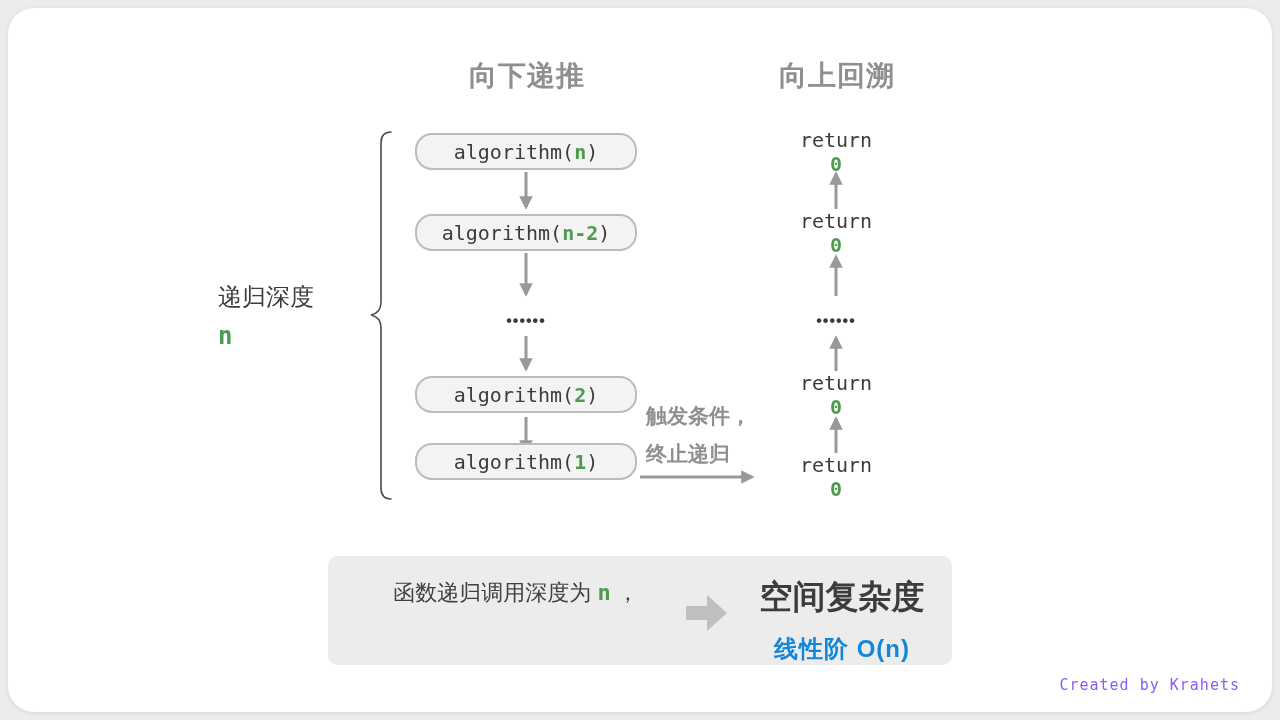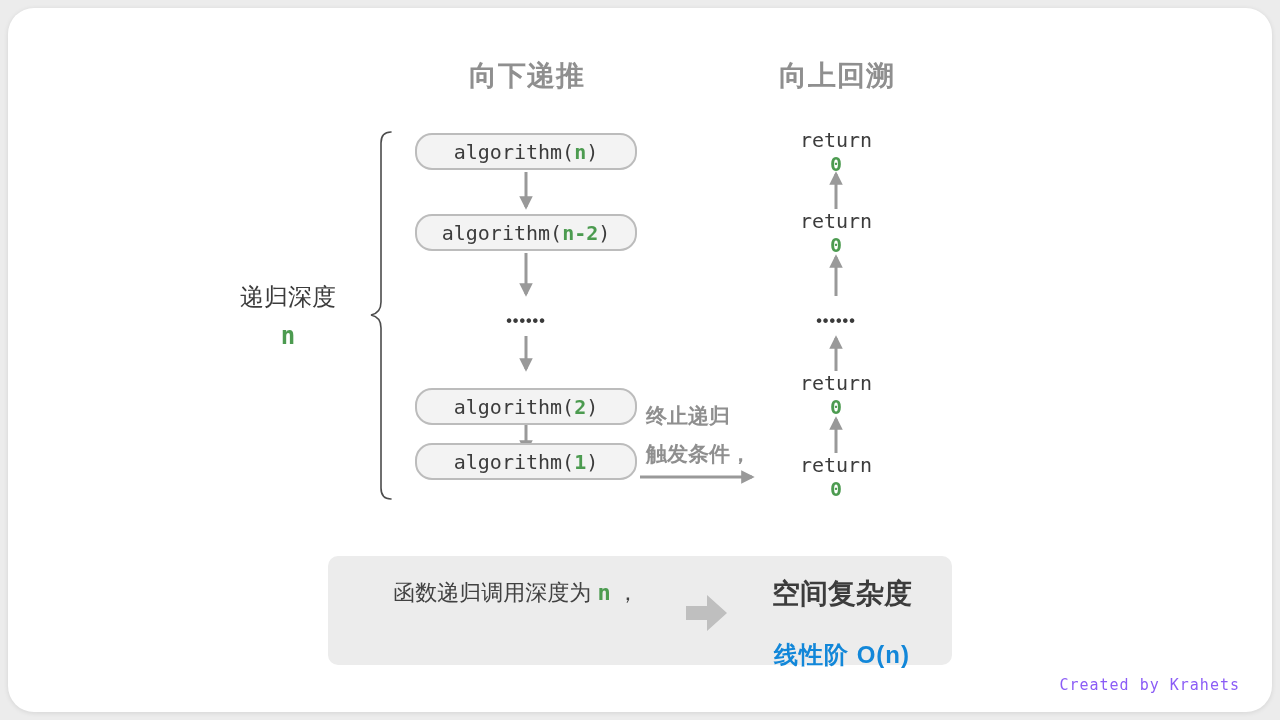--- a/index.html
+++ b/index.html
@@ -36,42 +36,42 @@
   .g{color:#4c9b50;font-weight:bold;}
   .dots{
     width:200px;height:28px;text-align:center;
     font-size:16px;font-weight:bold;color:#3a3a3a;letter-spacing:1px;line-height:28px;
   }
   .trigger{
     left:646px;top:397px;width:140px;
     font-size:21px;font-weight:bold;color:#8f8f8f;line-height:38px;
   }
   .depth-label{
-    left:218px;top:281px;width:140px;text-align:center;
+    left:218px;top:281px;width:140px;
     font-size:24px;color:#3c3c3c;
   }
   .depth-n{
     display:block;margin-top:9px;
     font-family:"DejaVu Sans Mono","Liberation Mono",monospace;
     font-size:24px;font-weight:bold;color:#4c9b50;
   }
   .summary-box{
     left:328px;top:556px;width:624px;height:109px;
     background:#ececec;border-radius:10px;
   }
   .sum-left{
     left:346px;top:572px;width:340px;text-align:center;
     font-size:22px;color:#414141;line-height:41px;
   }
   .sum-right{
     left:744px;top:575px;width:196px;text-align:center;
   }
-  .sum-title{font-size:28px;font-weight:bold;color:#3c3c3c;}
+  .sum-title{font-size:33px;font-weight:bold;color:#3c3c3c;}
   .sum-value{
-    display:block;margin-top:26px;
+    display:block;margin-top:13px;
     font-size:24px;font-weight:bold;color:#1287d9;letter-spacing:1px;
   }
   .credit{
     right:40px;top:676px;
     font-family:"DejaVu Sans Mono","Liberation Mono",monospace;
     font-size:15px;color:#8b5cf6;letter-spacing:1px;
   }
   svg.overlay{position:absolute;left:0;top:0;pointer-events:none;}
 </style>
 </head>
@@ -109,21 +109,21 @@
   <span class="depth-n">n</span>
 </div>
 
 <div class="abs algo-box" style="top:133px;">
   <span><span>algorithm(</span><span class="g">n</span><span>)</span></span>
 </div>
 <div class="abs algo-box" style="top:214px;">
   <span><span>algorithm(</span><span class="g">n-2</span><span>)</span></span>
 </div>
 <div class="abs dots" style="left:426px;top:307px;">••••••</div>
-<div class="abs algo-box" style="top:388px;align-items:center;">
+<div class="abs algo-box" style="top:376px;align-items:center;">
   <span><span>algorithm(</span><span class="g">2</span><span>)</span></span>
 </div>
 <div class="abs algo-box" style="top:443px;">
   <span><span>algorithm(</span><span class="g">1</span><span>)</span></span>
 </div>
 
 <div class="abs ret-row" style="top:133px;">
   <span>return </span>
     <span class="g">0</span>
 </div>
@@ -135,22 +135,22 @@
 <div class="abs ret-row" style="top:376px;">
   <span>return </span>
     <span class="g">0</span>
 </div>
 <div class="abs ret-row" style="top:458px;">
   <span>return </span>
     <span class="g">0</span>
 </div>
 
 <div class="abs trigger">
+  <div>触发条件，</div>
   <div>终止递归</div>
-  <div>触发条件，</div>
 </div>
 
 <div class="abs summary-box"></div>
 <div class="abs sum-left">
   <div><span>函数递归调用深度为 </span><span class="g mono">n</span><span> ，</span></div>
 </div>
 <svg class="abs" style="left:686px;top:594px;" width="42" height="38" viewBox="0 0 42 38">
   <polygon points="0,12 21,12 21,1 41,19 21,37 21,26 0,26" fill="#bfbfbf"></polygon>
 </svg>
 <div class="abs sum-right">

